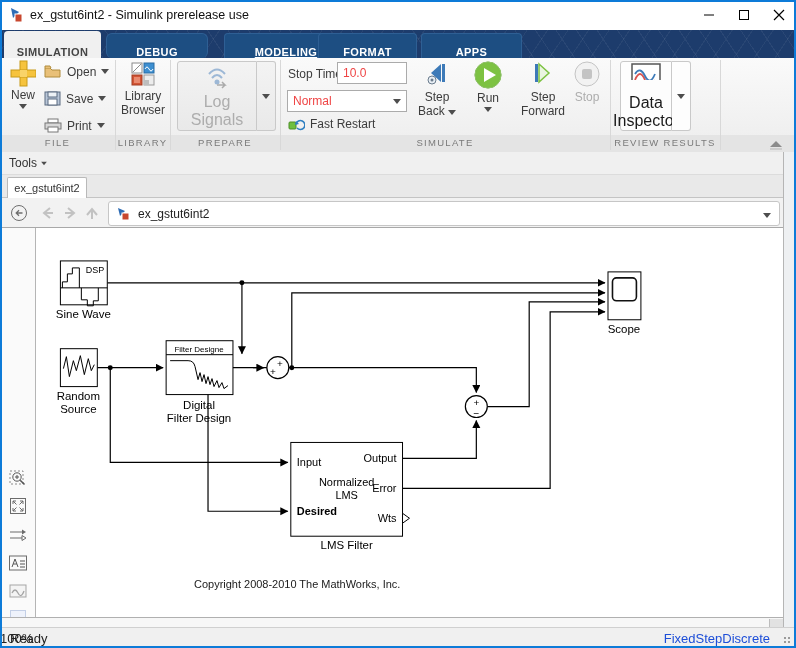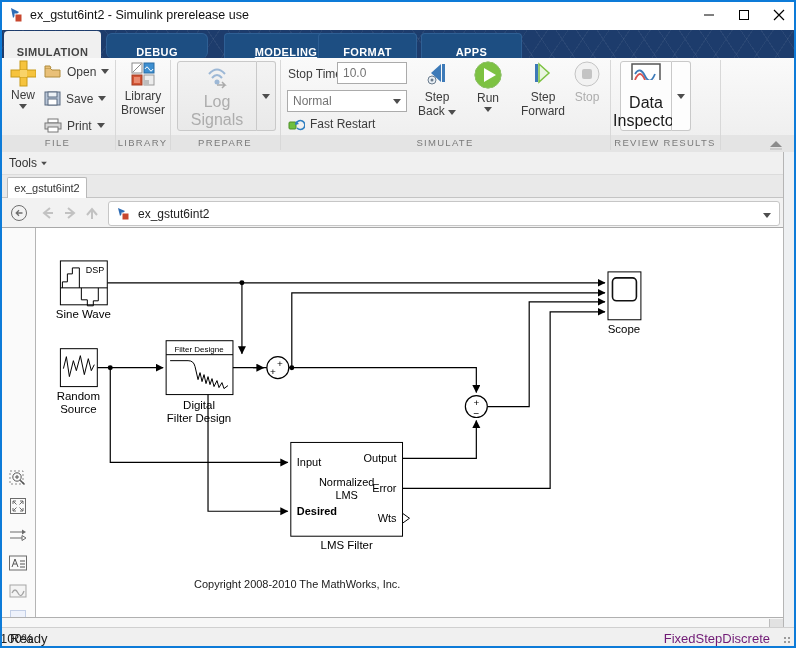--- a/index.html
+++ b/index.html
@@ -28,42 +28,42 @@
   .seclabel{position:absolute;top:79px;height:14px;font-size:9.5px;letter-spacing:1.3px;color:#7a7a7a;
             text-align:center;}
   .rbtn{position:absolute;display:flex;flex-direction:column;align-items:center;font-size:12px;color:#3c3c3c;cursor:default;}
   .rrow{position:absolute;display:flex;align-items:center;gap:5px;font-size:12px;color:#3c3c3c;}
   .cd{display:inline-block;width:0;height:0;border-left:4px solid transparent;border-right:4px solid transparent;border-top:5px solid #4d4d4d;}
   .bigbtn{position:absolute;border:1px solid #c9c9c9;border-radius:3px 0 0 3px;background:linear-gradient(#f3f3f3,#e9e9e9);
           display:flex;flex-direction:column;align-items:center;justify-content:center;}
   .caretcell{position:absolute;border:1px solid #c9c9c9;border-left:none;border-radius:0 3px 3px 0;
              background:linear-gradient(#f3f3f3,#e9e9e9);display:flex;align-items:center;justify-content:center;}
   .disabledtxt{color:#adadad;}
-  .field{position:absolute;background:#fff;border:1px solid #ababab;font-size:12px;color:#737373;
+  .field{position:absolute;background:#fff;border:1px solid #ababab;font-size:12px;color:#ef4444;
          display:flex;align-items:center;padding:0 5px;}
   
   .toolsbar{left:0;top:152px;width:796px;height:23px;background:#f0f0f0;border-bottom:1px solid #dcdcdc;
             display:flex;align-items:center;font-size:12px;color:#333;}
   .doctabs{left:0;top:175px;width:796px;height:23px;background:#e9e9e9;border-bottom:1px solid #c4c4c4;}
   .doctab{position:absolute;left:7px;top:2px;width:80px;height:21px;background:#fff;border:1px solid #b9b9b9;
           border-bottom:none;border-radius:2px 2px 0 0;font-size:11px;color:#333;display:flex;align-items:center;justify-content:center;}
   .navbar{left:0;top:198px;width:796px;height:30px;background:#f2f2f2;}
   .crumb{position:absolute;left:108px;top:3px;width:672px;height:25px;background:#fff;border:1px solid #c6c6c6;
          border-radius:3px;display:flex;align-items:center;font-size:12px;color:#222;}
   
   .canvasline-top{left:0;top:227px;width:783px;height:1px;background:#a8a8a8;}
   .palette{left:0;top:228px;width:36px;height:389px;background:#fafafa;border-right:1px solid #b5b5b5;}
   .pal-ic{position:absolute;left:8px;width:20px;height:20px;}
   .canvas{left:37px;top:228px;width:600px;height:389px;background:#fff;}
   .rightgap{left:783px;top:152px;width:13px;height:475px;background:#eef0f2;border-left:1px solid #b5b5b5;}
   .hscroll{left:0;top:617px;width:783px;height:10px;background:#f7f7f7;border-top:1px solid #b0b0b0;}
   .scorner{position:absolute;right:0;top:1px;width:14px;height:9px;background:#e2e2e2;border-left:1px solid #bdbdbd;}
   
   .statusbar{left:0;top:627px;width:796px;height:33px;background:#f0f0f0;border-top:1px solid #d0d0d0;font-size:13px;color:#222;}
-  .solver{color:#701a75;}
+  .solver{color:#1d4ed8;}
   .grip{position:absolute;right:5px;top:8px;width:8px;height:8px;
         background-image:radial-gradient(#9a9a9a 1px,transparent 1.2px);background-size:4px 4px;}
   svg text{font-family:"Liberation Sans","DejaVu Sans",sans-serif;}
 </style>
 </head>
 <body>
 
 <div id="win">
 
   <div class="abs titlebar">

